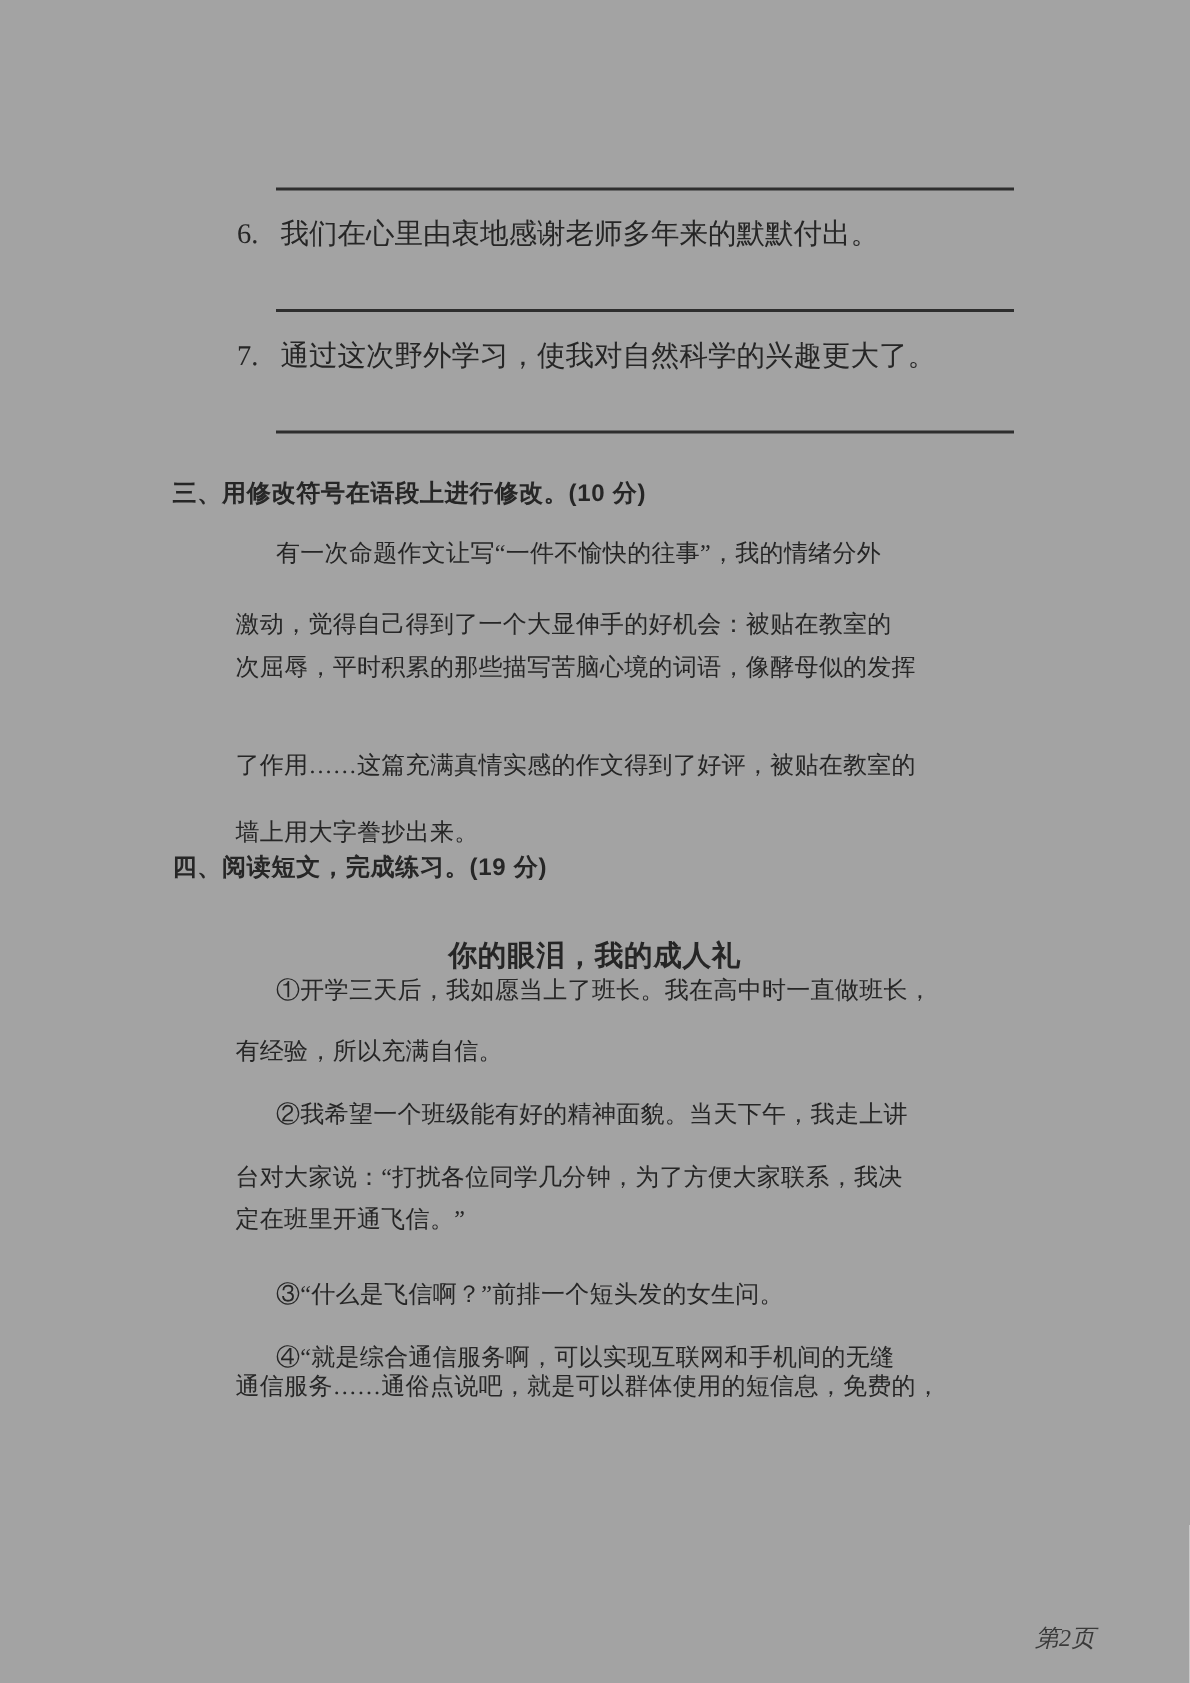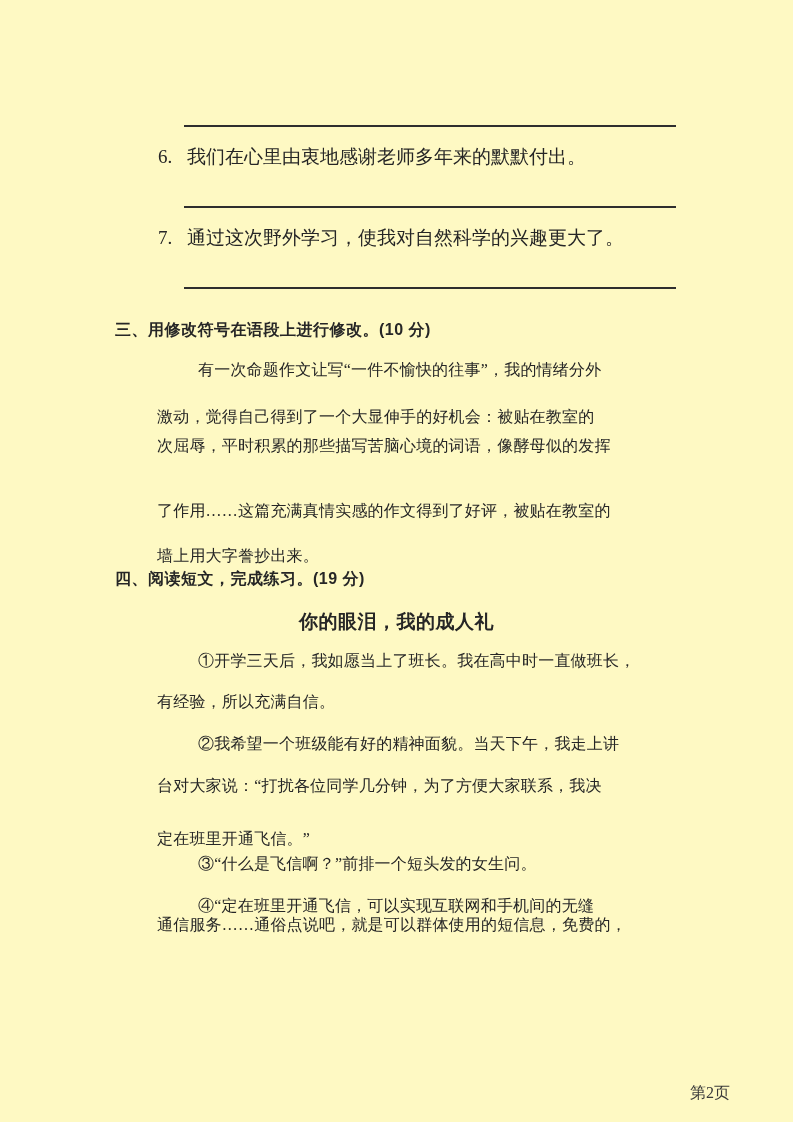--- a/index.html
+++ b/index.html
@@ -5,21 +5,21 @@
   html, body {
     margin: 0;
     padding: 0;
     background: #e8e8e8;
   }
   .page {
     position: relative;
     width: 793px;
     height: 1122px;
     margin: 0 auto;
-    background: #fef9c3;
+    background: #a3a3a3;
     color: #262626;
     font-family: "Liberation Serif", "DejaVu Serif", serif;
     overflow: hidden;
   }
   .txt {
     position: absolute;
     font-size: 16px;
     line-height: 28px;
     white-space: nowrap;
     letter-spacing: 0.2px;
@@ -51,30 +51,32 @@
   .passage-title {
     position: absolute;
     left: 0;
     right: 0;
     text-align: center;
     font-size: 19px;
     line-height: 28px;
     font-family: "Liberation Sans", "DejaVu Sans", sans-serif;
     font-weight: bold;
     letter-spacing: 0.5px;
+    margin-top: 16px;
   }
   .body-left { left: 157px; }
-  .body-indent { left: 198px; text-align: right; }
+  .body-indent { left: 184px; text-align: right; }
   .page-footer {
     position: absolute;
     top: 1082px;
     right: 63px;
     font-size: 16px;
     line-height: 22px;
     color: #3a3a3a;
+    font-style: italic;
   }
 </style>
 </head>
 <body>
 
 <div class="page">
 
   <div class="answer-line" style="top:125px"></div>
 
   <div class="item-row" style="top:143px">
@@ -98,20 +100,20 @@
   <div class="txt body-left" style="top:542px">墙上用大字誊抄出来。</div>
 
   <div class="txt heading" style="top:565px">四、阅读短文，完成练习。(19 分)</div>
 
   <div class="passage-title" style="top:608px">你的眼泪，我的成人礼</div>
 
   <div class="txt body-indent" style="top:647px">①开学三天后，我如愿当上了班长。我在高中时一直做班长，</div>
   <div class="txt body-left" style="top:688px">有经验，所以充满自信。</div>
   <div class="txt body-indent" style="top:730px">②我希望一个班级能有好的精神面貌。当天下午，我走上讲</div>
   <div class="txt body-left" style="top:772px">台对大家说：“打扰各位同学几分钟，为了方便大家联系，我决</div>
-  <div class="txt body-left" style="top:825px">定在班里开通飞信。”</div>
+  <div class="txt body-left" style="top:800px">定在班里开通飞信。”</div>
   <div class="txt body-indent" style="top:850px">③“什么是飞信啊？”前排一个短头发的女生问。</div>
-  <div class="txt body-indent" style="top:892px">④“定在班里开通飞信，可以实现互联网和手机间的无缝</div>
+  <div class="txt body-indent" style="top:892px">④“就是综合通信服务啊，可以实现互联网和手机间的无缝</div>
   <div class="txt body-left" style="top:911px">通信服务……通俗点说吧，就是可以群体使用的短信息，免费的，</div>
 
   <div class="page-footer">第2页</div>
 
 </div>
 
 </body></html>

